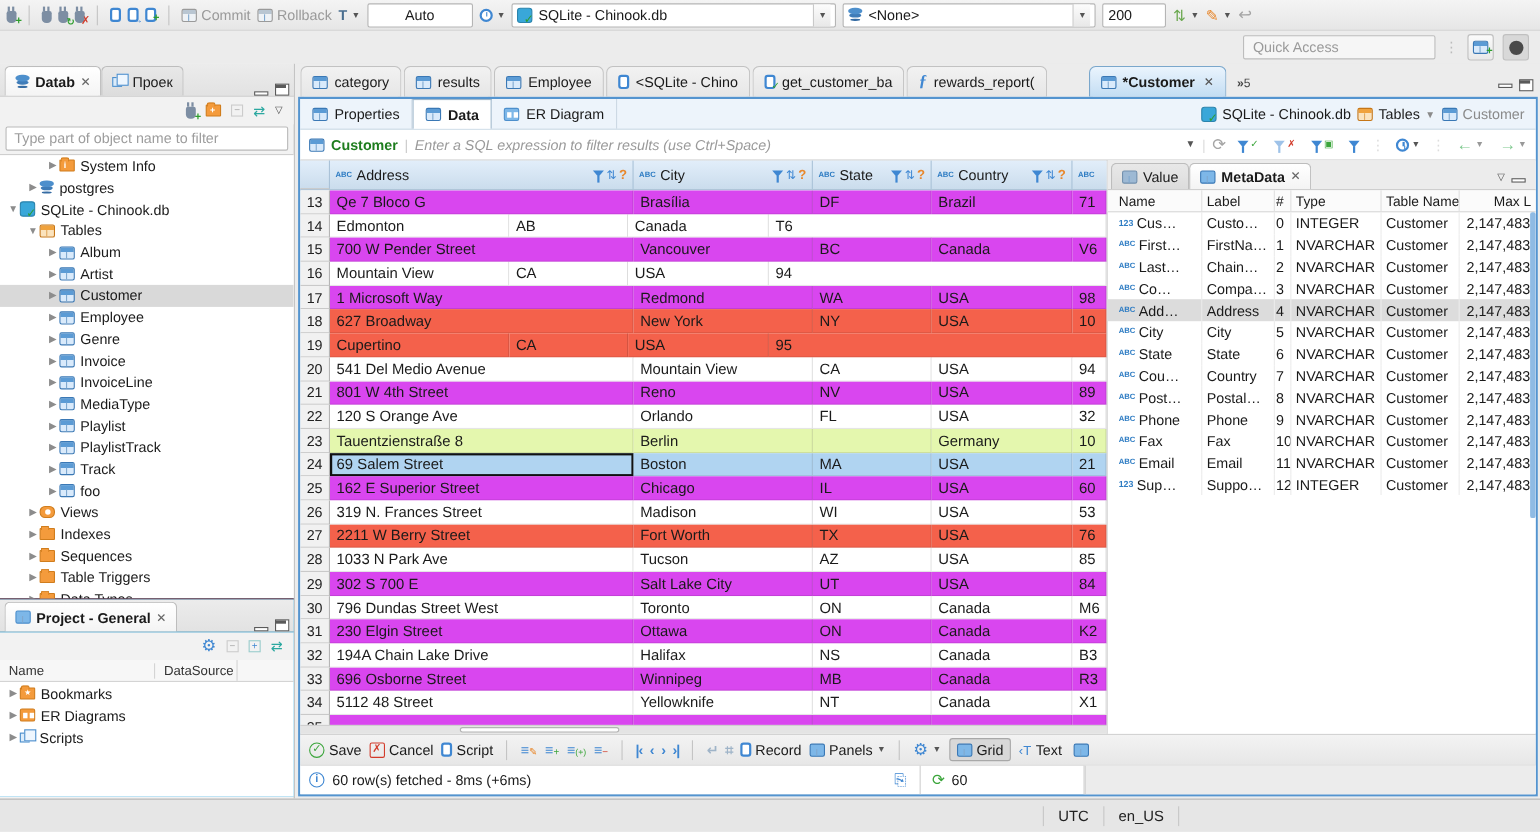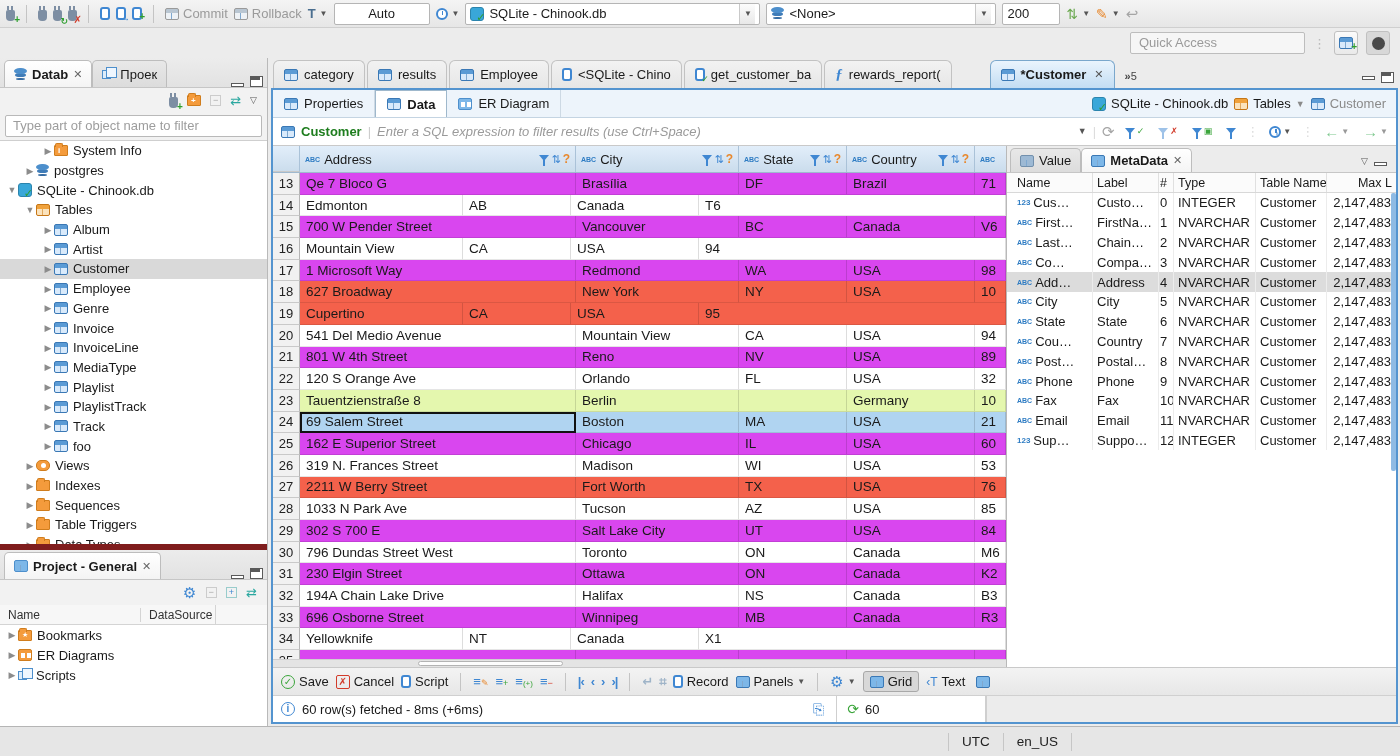--- a/index.html
+++ b/index.html
@@ -81,21 +81,21 @@
   .ptab .x { color:#666; font-size:11px; font-weight:bold; }
   .panel-toolbar { height:25px; display:flex; align-items:center; justify-content:flex-end; gap:9px; padding:0 10px;
     background:#f2f2f2; }
   #nav-filter { margin:2px 5px 3px 5px; height:22px; border:1px solid #b9b9b9; border-radius:2px; background:#fff;
     color:#9d9d9d; padding:0 7px; line-height:20px; font-size:13px; }
   #nav-tree { background:#fff; border-top:1px solid #cfcfcf; height:404px; overflow:hidden; }
   .titem { height:19.7px; display:flex; align-items:center; white-space:nowrap; }
   .titem.sel { background:#d9d9d9; }
   .titem .lbl { margin-left:5px; }
   
-  #project-panel { border-top:6px solid #7f1d1d; background:#0ea5e9; }
+  #project-panel { border-top:1px solid #7f1d1d; background:#0ea5e9; }
   #project-cols { height:20px; display:flex; align-items:center; background:#f7f7f7; border-bottom:1px solid #d4d4d4;
     font-size:12px; color:#333; }
   #project-body { background:#fff; height:104px; }
 
   
   #editor { left:269px; top:58px; width:1131px; height:668px; }
   #etabs { height:30px; display:flex; align-items:flex-end; padding-left:4px; background:#ececec; }
   .etab { height:28px; display:flex; align-items:center; gap:6px; padding:0 10px; font-size:13px;
     border:1px solid #c2c2c2; border-bottom:none; border-radius:6px 6px 0 0; background:linear-gradient(#f2f2f2,#e6e6e6);
     margin-right:2px; white-space:nowrap; }
@@ -744,20 +744,21 @@
             <div class="grow-line">
               <div class="gcell gnum">33</div>
               <div class="gcell c-addr bg-alt">696 Osborne Street</div>
               <div class="gcell c-city bg-alt">Winnipeg</div>
               <div class="gcell c-state bg-alt">MB</div>
               <div class="gcell c-country bg-alt">Canada</div>
               <div class="gcell c-postal bg-alt">R3</div>
             </div>
             <div class="grow-line">
               <div class="gcell gnum">34</div>
+              <div class="gcell c-addr bg-white">5112 48 Street</div>
               <div class="gcell c-city bg-white">Yellowknife</div>
               <div class="gcell c-state bg-white">NT</div>
               <div class="gcell c-country bg-white">Canada</div>
               <div class="gcell c-postal bg-white">X1</div>
             </div>
             <div class="grow-line">
               <div class="gcell gnum">35</div>
               <div class="gcell c-addr bg-alt"></div>
               <div class="gcell c-city bg-alt"></div>
               <div class="gcell c-state bg-alt"></div>

